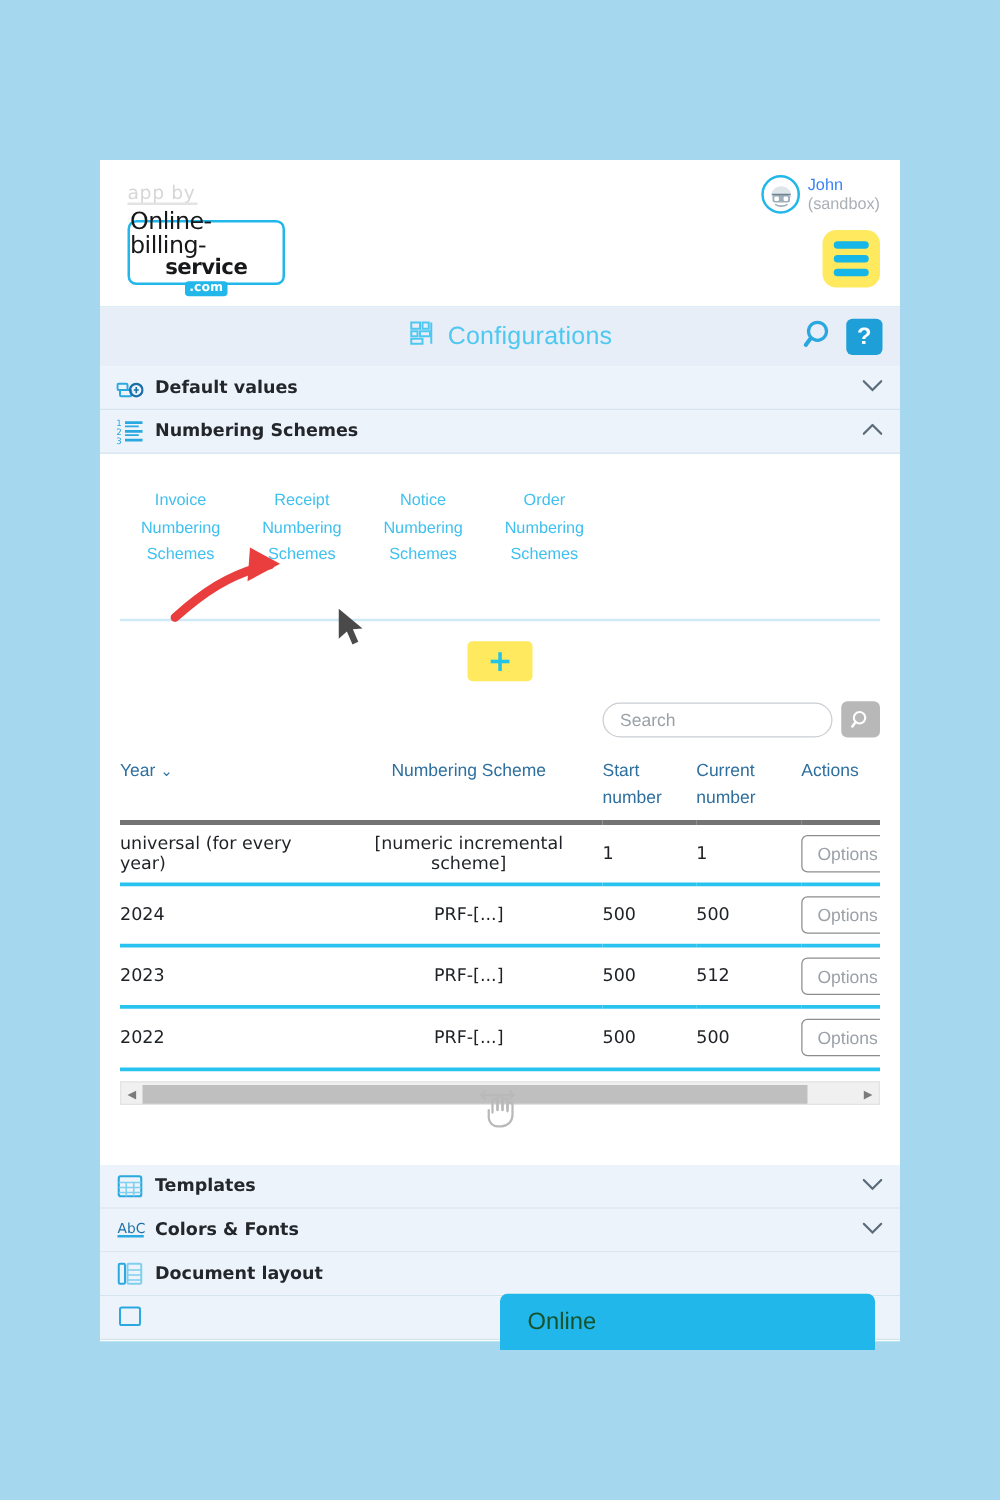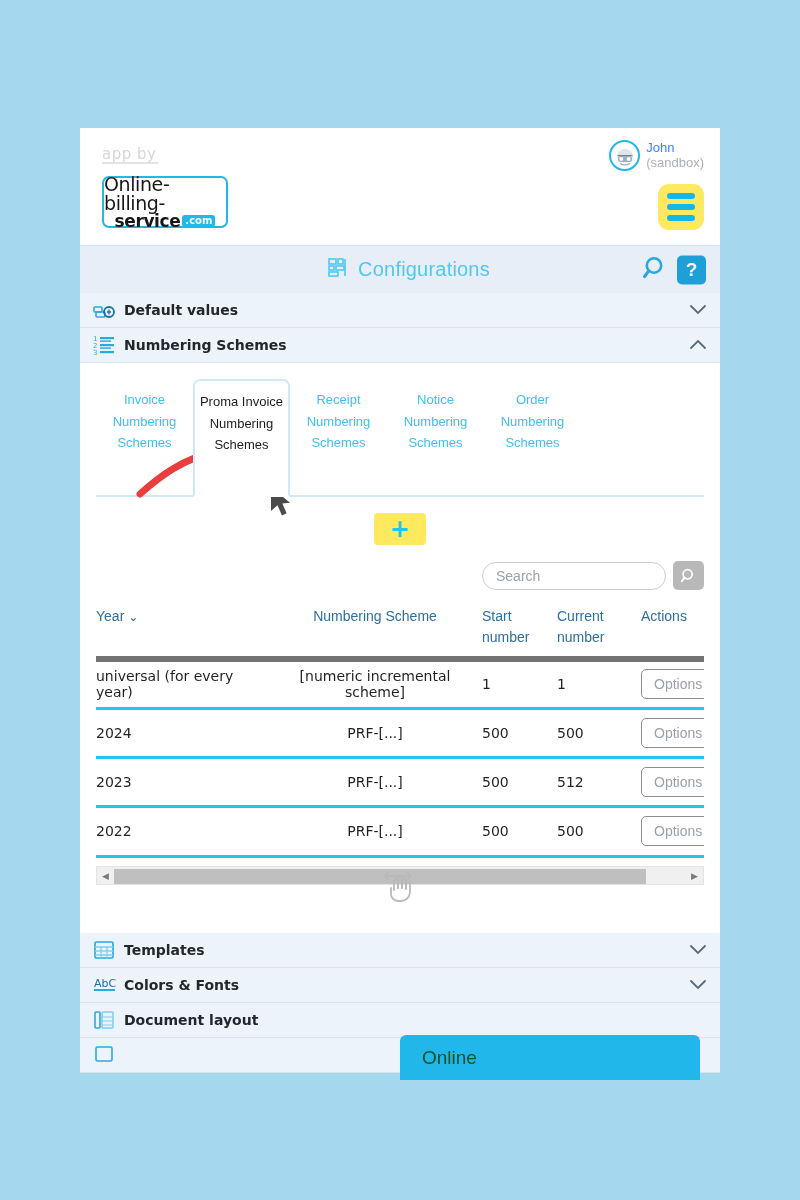--- a/index.html
+++ b/index.html
@@ -47,20 +47,21 @@
   .logo-l1 {
     font-family: "DejaVu Sans", sans-serif;
     font-weight: normal; font-size: 19px; color: #17181a;
     letter-spacing: -.4px;
   }
   .logo-l2 {
     display: flex; align-items: center; gap: 2px;
     font-family: "DejaVu Sans", sans-serif;
     font-weight: bold; font-size: 17px; color: #17181a;
     letter-spacing: -.4px;
+    flex-direction: column;
   }
   .logo-com {
     background: #22b7ea; color: #fff;
     font-size: 10px; font-weight: bold;
     border-radius: 3px; padding: 1px 3px;
     letter-spacing: 0;
   }
 
   .user {
     position: absolute; right: 16px; top: 12px;
@@ -202,21 +203,21 @@
   thead th.c-curr  { width: 84px; }
   thead th.c-act   { width: 115px; }
   .sortcaret { color: #2e6f9e; font-size: 12px; margin-left: 4px; }
 
   tbody tr { height: 49px; }
   tbody td {
     font-size: 14px; color: #1e2125;
     border-top: 3px solid #29c3ef;
     font-family: "DejaVu Sans", sans-serif;
   }
-  tbody tr:first-child td { border-top: 6px solid #737373; }
+  tbody tr:first-child td { border-top: 4px solid #737373; }
   tbody td.c-sch { text-align: center; }
   .opt-btn {
     display: inline-block;
     border: 1.5px solid #8d8d8d; border-radius: 5px;
     padding: 6px 12px; font-size: 14px; color: #9aa1a8;
     background: #fff; white-space: nowrap;
     font-family: "Liberation Sans", sans-serif;
   }
   .row-bottom-rule {
     height: 3px; background: #29c3ef;
@@ -359,21 +360,20 @@
       <svg width="16" height="10" viewBox="0 0 16 10">
           <path d="M1 8l7-7 7 7" fill="none" stroke="#5a6b7a" stroke-width="1.8" stroke-linecap="round"></path>
         </svg>
     </span>
   </div>
 
   <div class="panel">
 
     <div class="tabs">
       <div class="tab">Invoice Numbering Schemes</div>
-      <div class="tab active">Proma Invoice Numbering Schemes</div>
       <div class="tab">Receipt Numbering Schemes</div>
       <div class="tab">Notice Numbering Schemes</div>
       <div class="tab">Order Numbering Schemes</div>
     </div>
 
     <div class="addrow">
       <div class="add-btn">
         <span class="plus">+</span>
       </div>
     </div>

